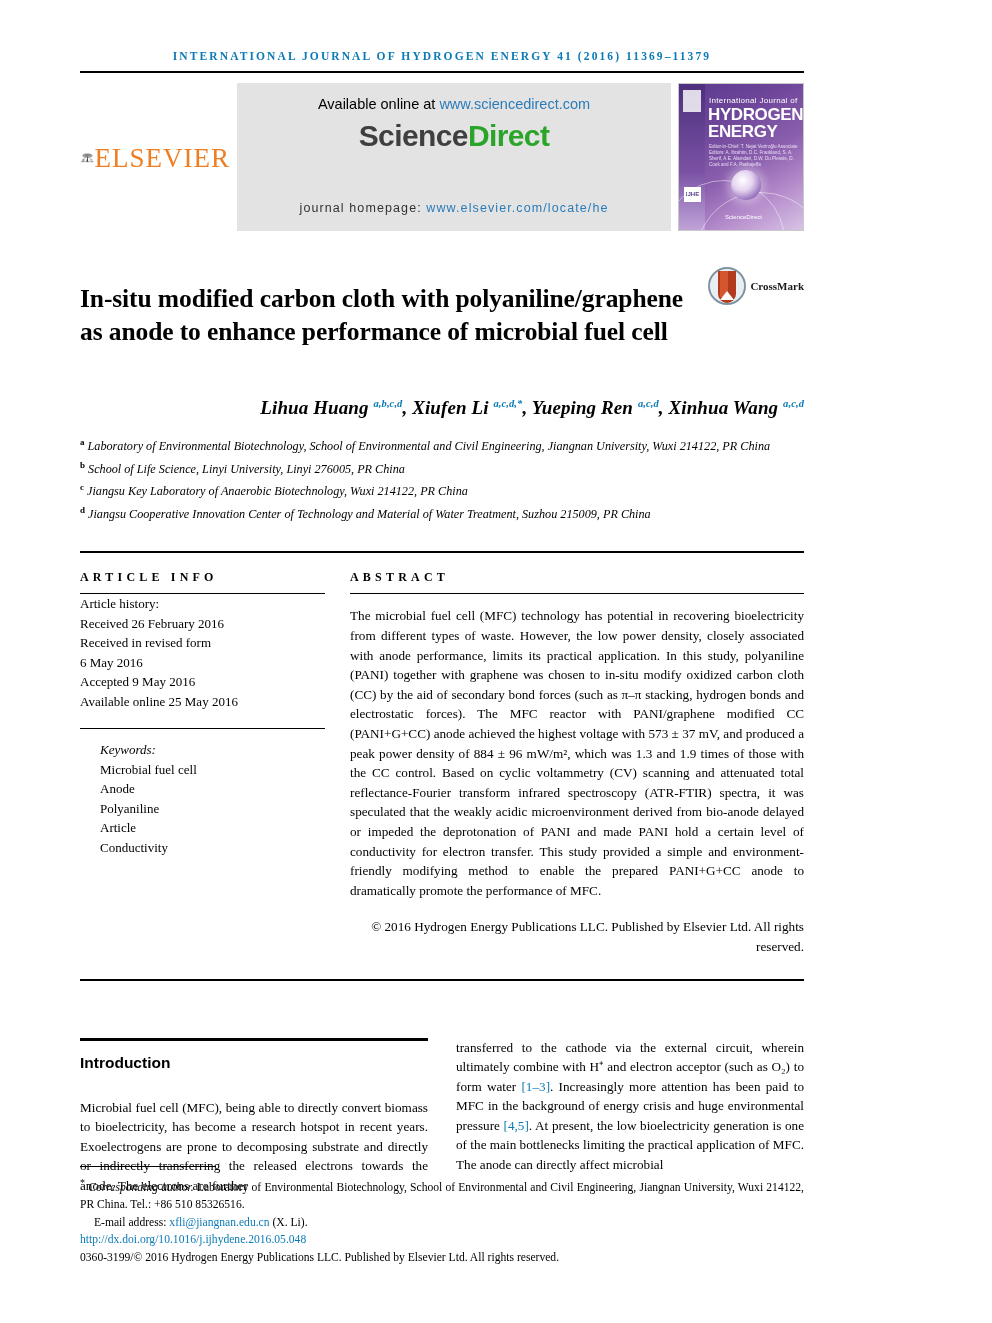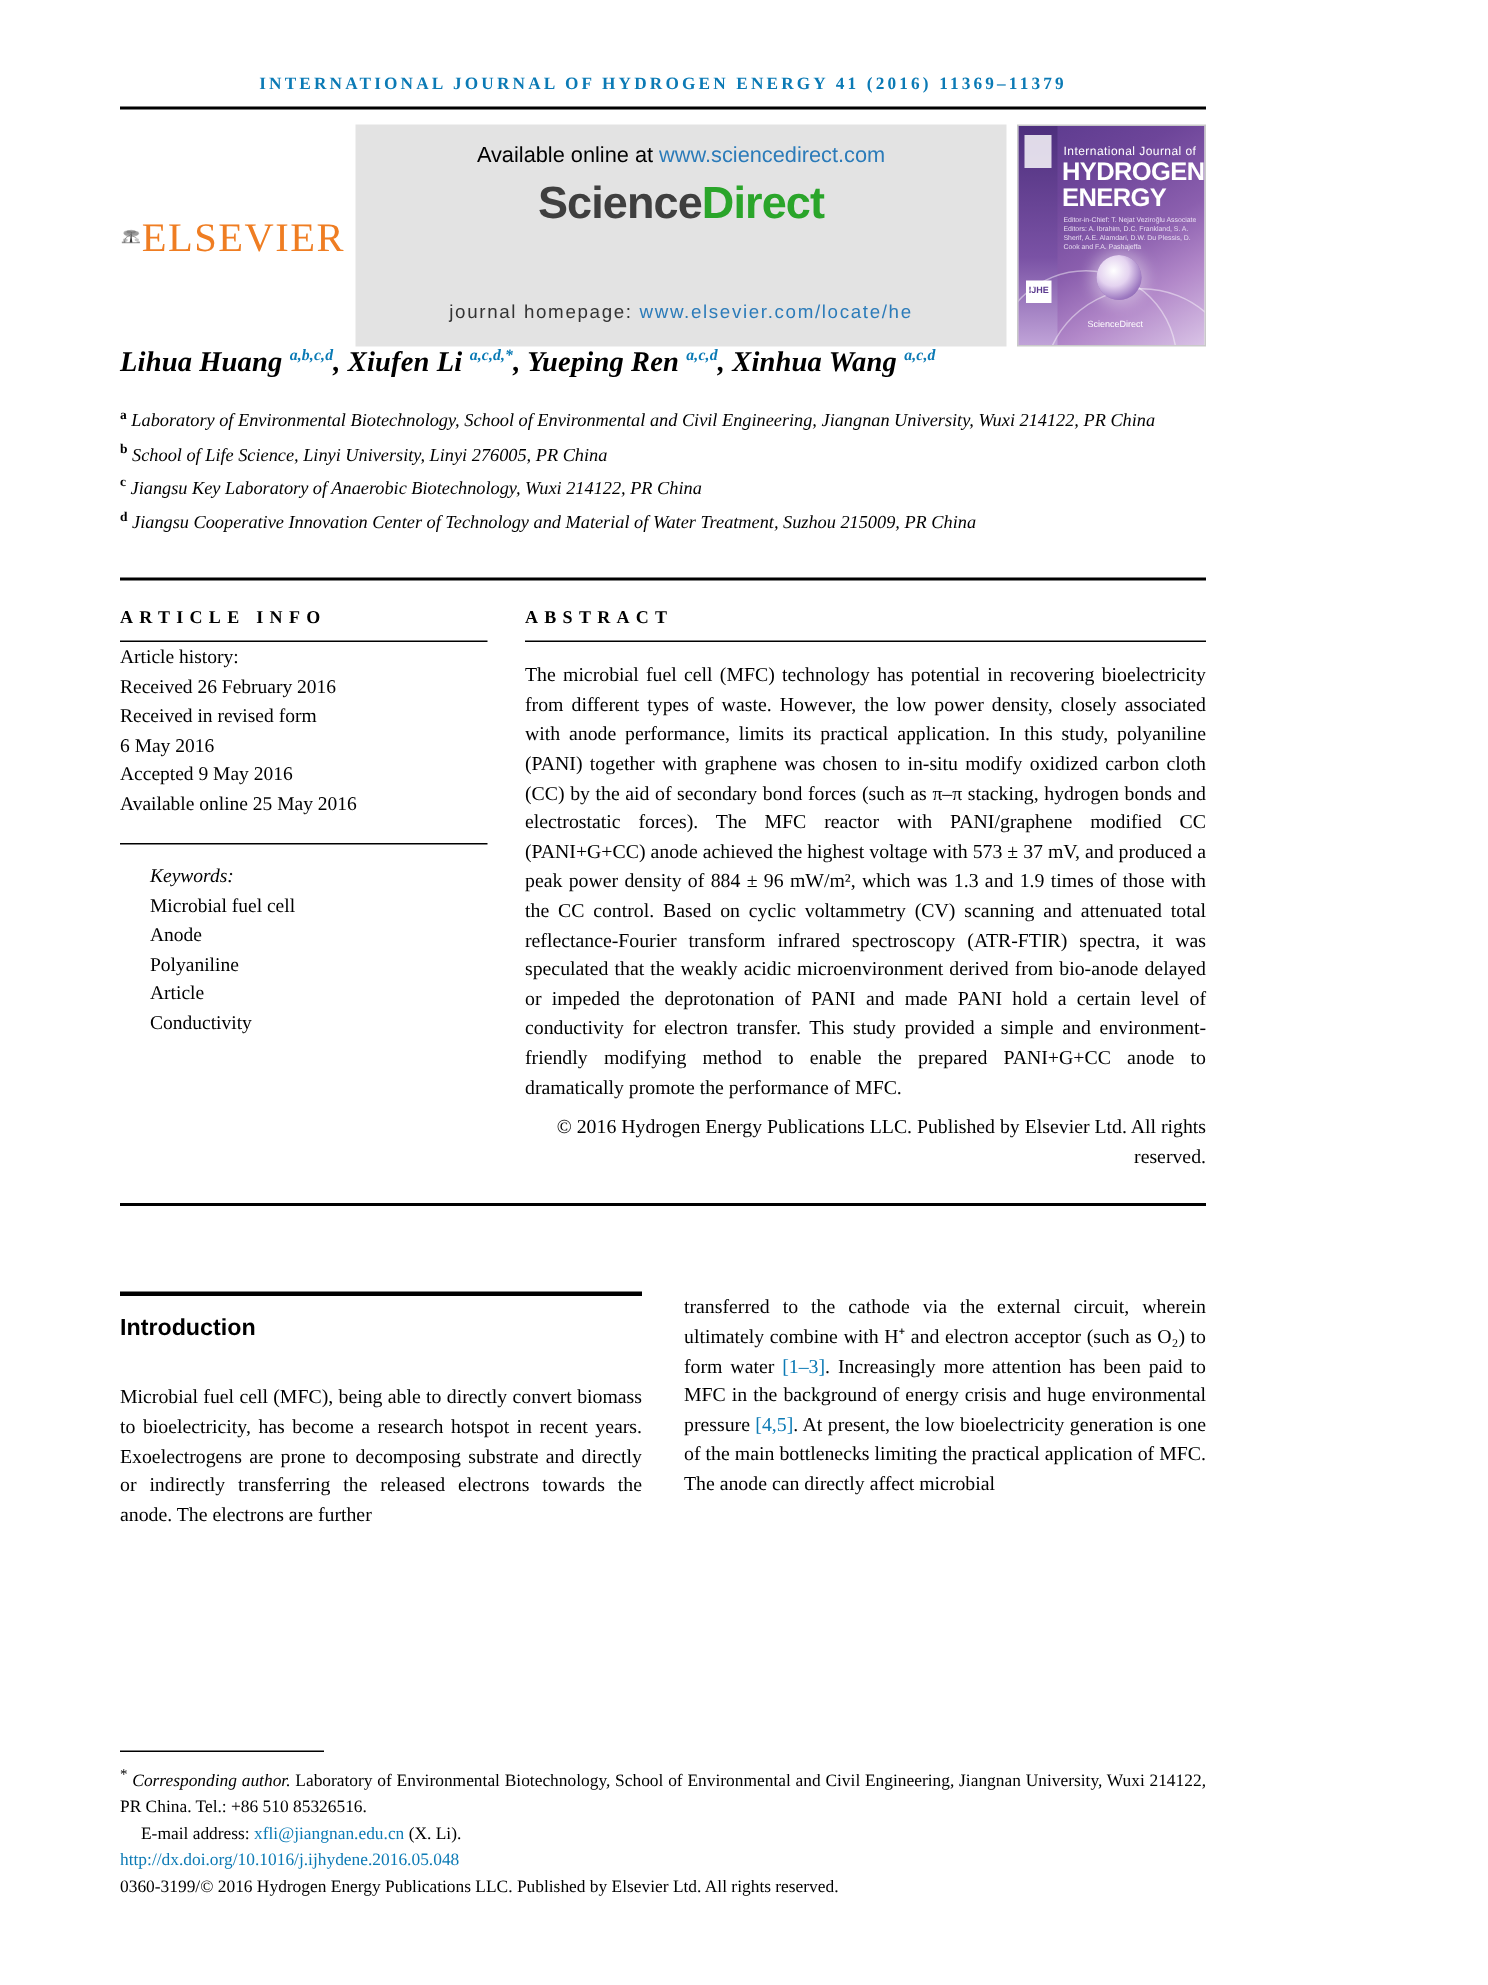--- a/index.html
+++ b/index.html
@@ -191,21 +191,23 @@
     color: #1a1a1a;
     padding-top: 13px;
   }
 
   
   .authors {
     font-family: "Liberation Serif", serif;
     font-style: italic;
     font-weight: bold;
     font-size: 19px;
+    margin-top: 32px;
     letter-spacing: 0.1px;
+    text-align: right;
   }
   .authors sup { color:#0b7ab5; font-size: 10.5px; font-style: italic; font-weight:bold; }
 
   .affiliations {
     font-family: "Liberation Serif", serif;
     font-style: italic;
     font-size: 12.2px;
     line-height: 18.5px;
     margin-top: 14px;
   }
@@ -259,21 +261,21 @@
     font-size: 13.2px;
     line-height: 19.6px;
     text-align: justify;
     margin-top: 12px;
   }
   .copyright {
     font-family: "Liberation Serif", serif;
     font-size: 13.2px;
     line-height: 19.6px;
     text-align: right;
-    margin-top: 7px;
+    margin-top: 17px;
   }
 
   .rule-close {
     border: 0;
     border-top: 2.4px solid #000;
     margin: 22px 0 0 0;
   }
 
   
   .body-cols {
@@ -383,20 +385,33 @@
         <div>ENERGY</div>
       </div>
       <div class="cov-eds">Editor-in-Chief: T. Nejat Veziroğlu   Associate Editors: A. Ibrahim, D.C. Frankland, S. A. Sherif, A.E. Alamdari, D.W. Du Plessis, D. Cook and F.A. Pashajeffa</div>
       <div class="cov-arc cov-arc1"></div>
       <div class="cov-arc cov-arc2"></div>
       <div class="cov-orb"></div>
       <div class="cov-sd">ScienceDirect</div>
     </div>
   </div>
 
+  <div class="title-wrap">
+    <h1 class="article-title">In-situ modified carbon cloth with polyaniline/graphene as anode to enhance performance of microbial fuel cell</h1>
+    <div class="crossmark">
+      <svg width="38" height="38" viewBox="0 0 38 38">
+        <circle cx="19" cy="19" r="18" fill="#e9eef2" stroke="#9aa7b0" stroke-width="1.4"></circle>
+        <path d="M10 4 h18 v23 a9 9 0 0 1 -9 9 a9 9 0 0 1 -9 -9 Z" fill="#b23a1e"></path>
+        <path d="M12 4 h8 v23 a6 6 0 0 1 -8 3 Z" fill="#d4562c"></path>
+        <path d="M19 24 l7 9 h-14 Z" fill="#ffffff"></path>
+        <circle cx="19" cy="19" r="18" fill="none" stroke="#5d7a8c" stroke-width="2" opacity="0.55"></circle>
+      </svg>
+      <span class="crossmark-label">CrossMark</span>
+    </div>
+  </div>
 
   <div class="authors">
     <span><span>Lihua Huang</span> <sup>a,b,c,d</sup><span>, </span></span><span><span>Xiufen Li</span> <sup>a,c,d,*</sup><span>, </span></span><span><span>Yueping Ren</span> <sup>a,c,d</sup><span>, </span></span><span><span>Xinhua Wang</span> <sup>a,c,d</sup></span>
   </div>
 
   <div class="affiliations">
     <div class="aff-line"><sup>a</sup> <span>Laboratory of Environmental Biotechnology, School of Environmental and Civil Engineering, Jiangnan University, Wuxi 214122, PR China</span></div>
     <div class="aff-line"><sup>b</sup> <span>School of Life Science, Linyi University, Linyi 276005, PR China</span></div>
     <div class="aff-line"><sup>c</sup> <span>Jiangsu Key Laboratory of Anaerobic Biotechnology, Wuxi 214122, PR China</span></div>
     <div class="aff-line"><sup>d</sup> <span>Jiangsu Cooperative Innovation Center of Technology and Material of Water Treatment, Suzhou 215009, PR China</span></div>

